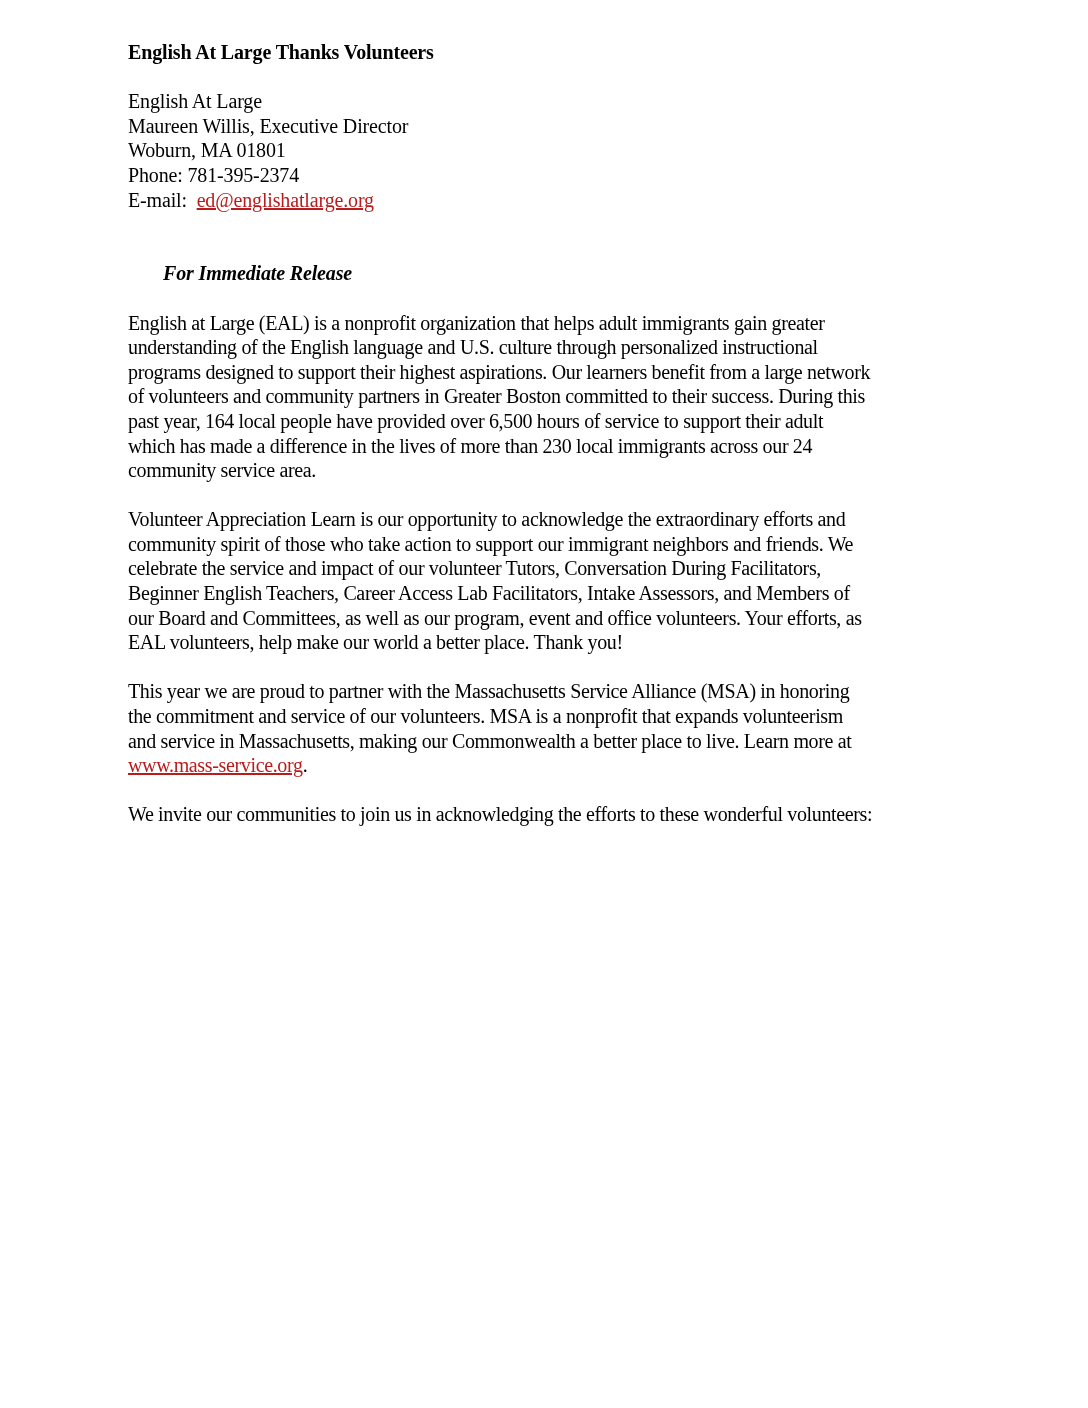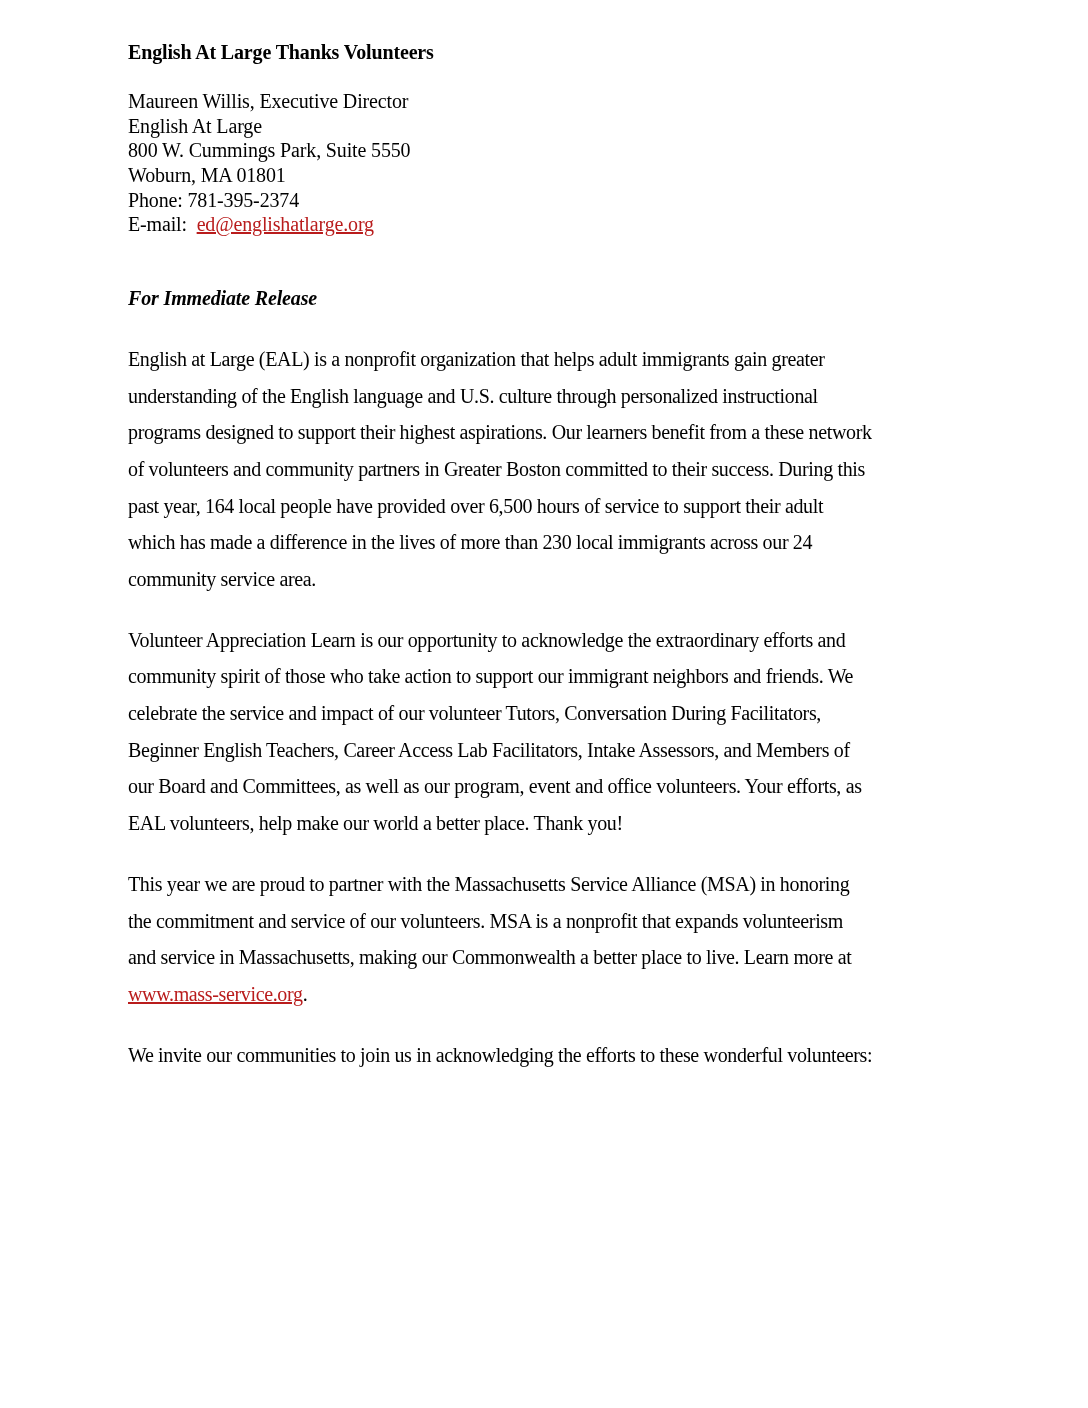--- a/index.html
+++ b/index.html
@@ -1,47 +1,46 @@
 <!DOCTYPE html>
 <html><head>
 <meta charset="utf-8">
 <style>
   html, body { margin: 0; padding: 0; background: #ffffff; }
   body { width: 1088px; height: 1408px; position: relative; overflow: hidden;
          font-family: "Liberation Serif", "DejaVu Serif", serif; color: #000; }
   .page { position: absolute; left: 128px; top: 40px; width: 840px; }
   .line { font-size: 20px; line-height: 24.6px; white-space: nowrap; letter-spacing: -0.15px; }
   .bold { font-weight: bold; }
-  .ital { font-style: italic; font-weight: bold; }
+  .ital { font-style: italic; font-weight: bold; margin-left: 35px; }
   .gap { height: 24.6px; }
   .para { font-size: 20px; line-height: 24.6px; letter-spacing: -0.35px; }
-  .para span.l { display: block; white-space: nowrap; margin-top: 12px; }
+  .para span.l { display: block; white-space: nowrap; }
   a { color: #b91c1c; text-decoration: underline; }
 </style>
 </head>
 <body>
 
 <div class="page">
   <div class="line bold">English At Large Thanks Volunteers</div>
   <div class="gap"></div>
+  <div class="line">English At Large</div>
   <div class="line">Maureen Willis, Executive Director</div>
-  <div class="line">English At Large</div>
-  <div class="line">800 W. Cummings Park, Suite 5550</div>
   <div class="line">Woburn, MA  01801</div>
   <div class="line">Phone: 781-395-2374</div>
   <div class="line"><span style="white-space:pre">E-mail:  </span><a href="#">ed@englishatlarge.org</a></div>
   <div class="gap"></div>
   <div class="gap"></div>
   <div class="line ital">For Immediate Release</div>
   <div class="gap"></div>
 
   <div class="para">
     <span class="l">English at Large (EAL) is a nonprofit organization that helps adult immigrants gain greater</span>
     <span class="l">understanding of the English language and U.S. culture through personalized instructional</span>
-    <span class="l">programs designed to support their highest aspirations. Our learners benefit from a these network</span>
+    <span class="l">programs designed to support their highest aspirations. Our learners benefit from a large network</span>
     <span class="l">of volunteers and community partners in Greater Boston committed to their success. During this</span>
     <span class="l">past year, 164 local people have provided over 6,500 hours of service to support their adult</span>
     <span class="l">which has made a difference in the lives of more than 230 local immigrants across our 24</span>
     <span class="l">community service area.</span>
   </div>
   <div class="gap"></div>
 
   <div class="para">
     <span class="l">Volunteer Appreciation Learn is our opportunity to acknowledge the extraordinary efforts and</span>
     <span class="l">community spirit of those who take action to support our immigrant neighbors and friends. We</span>

